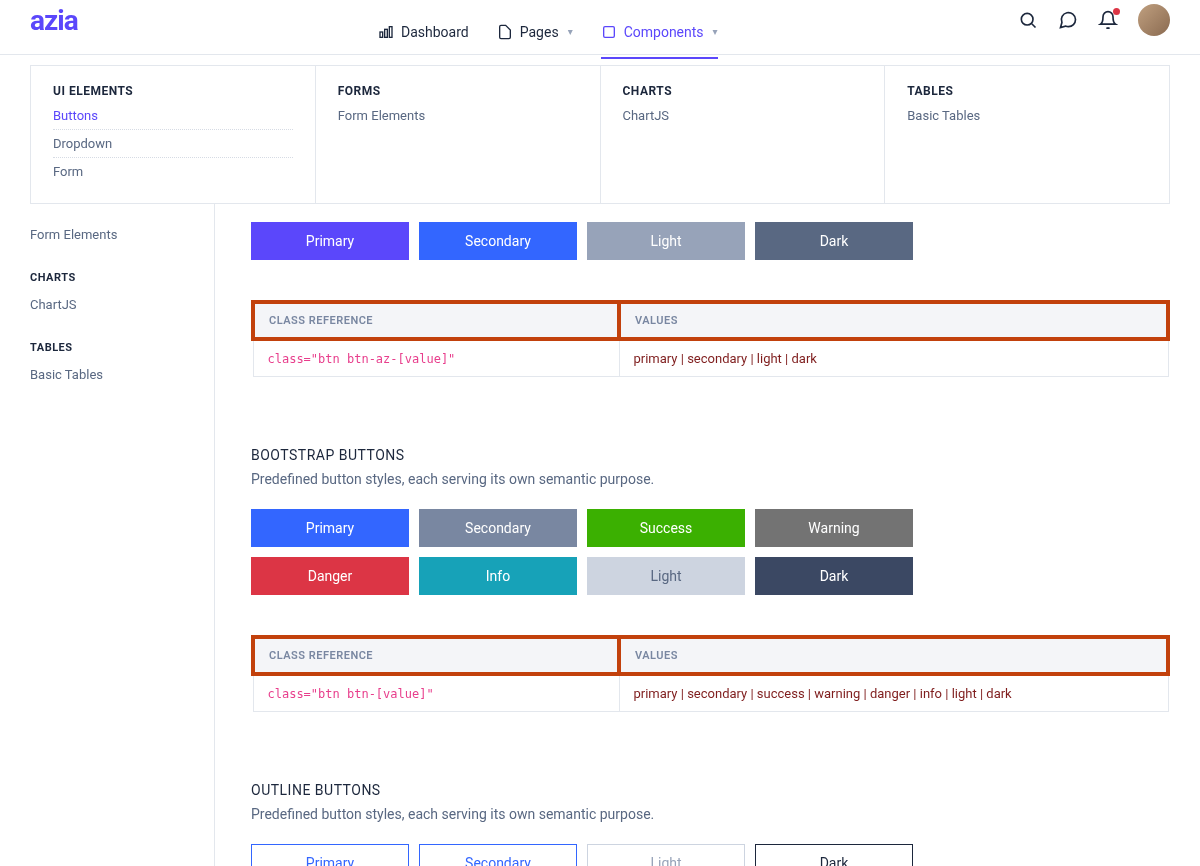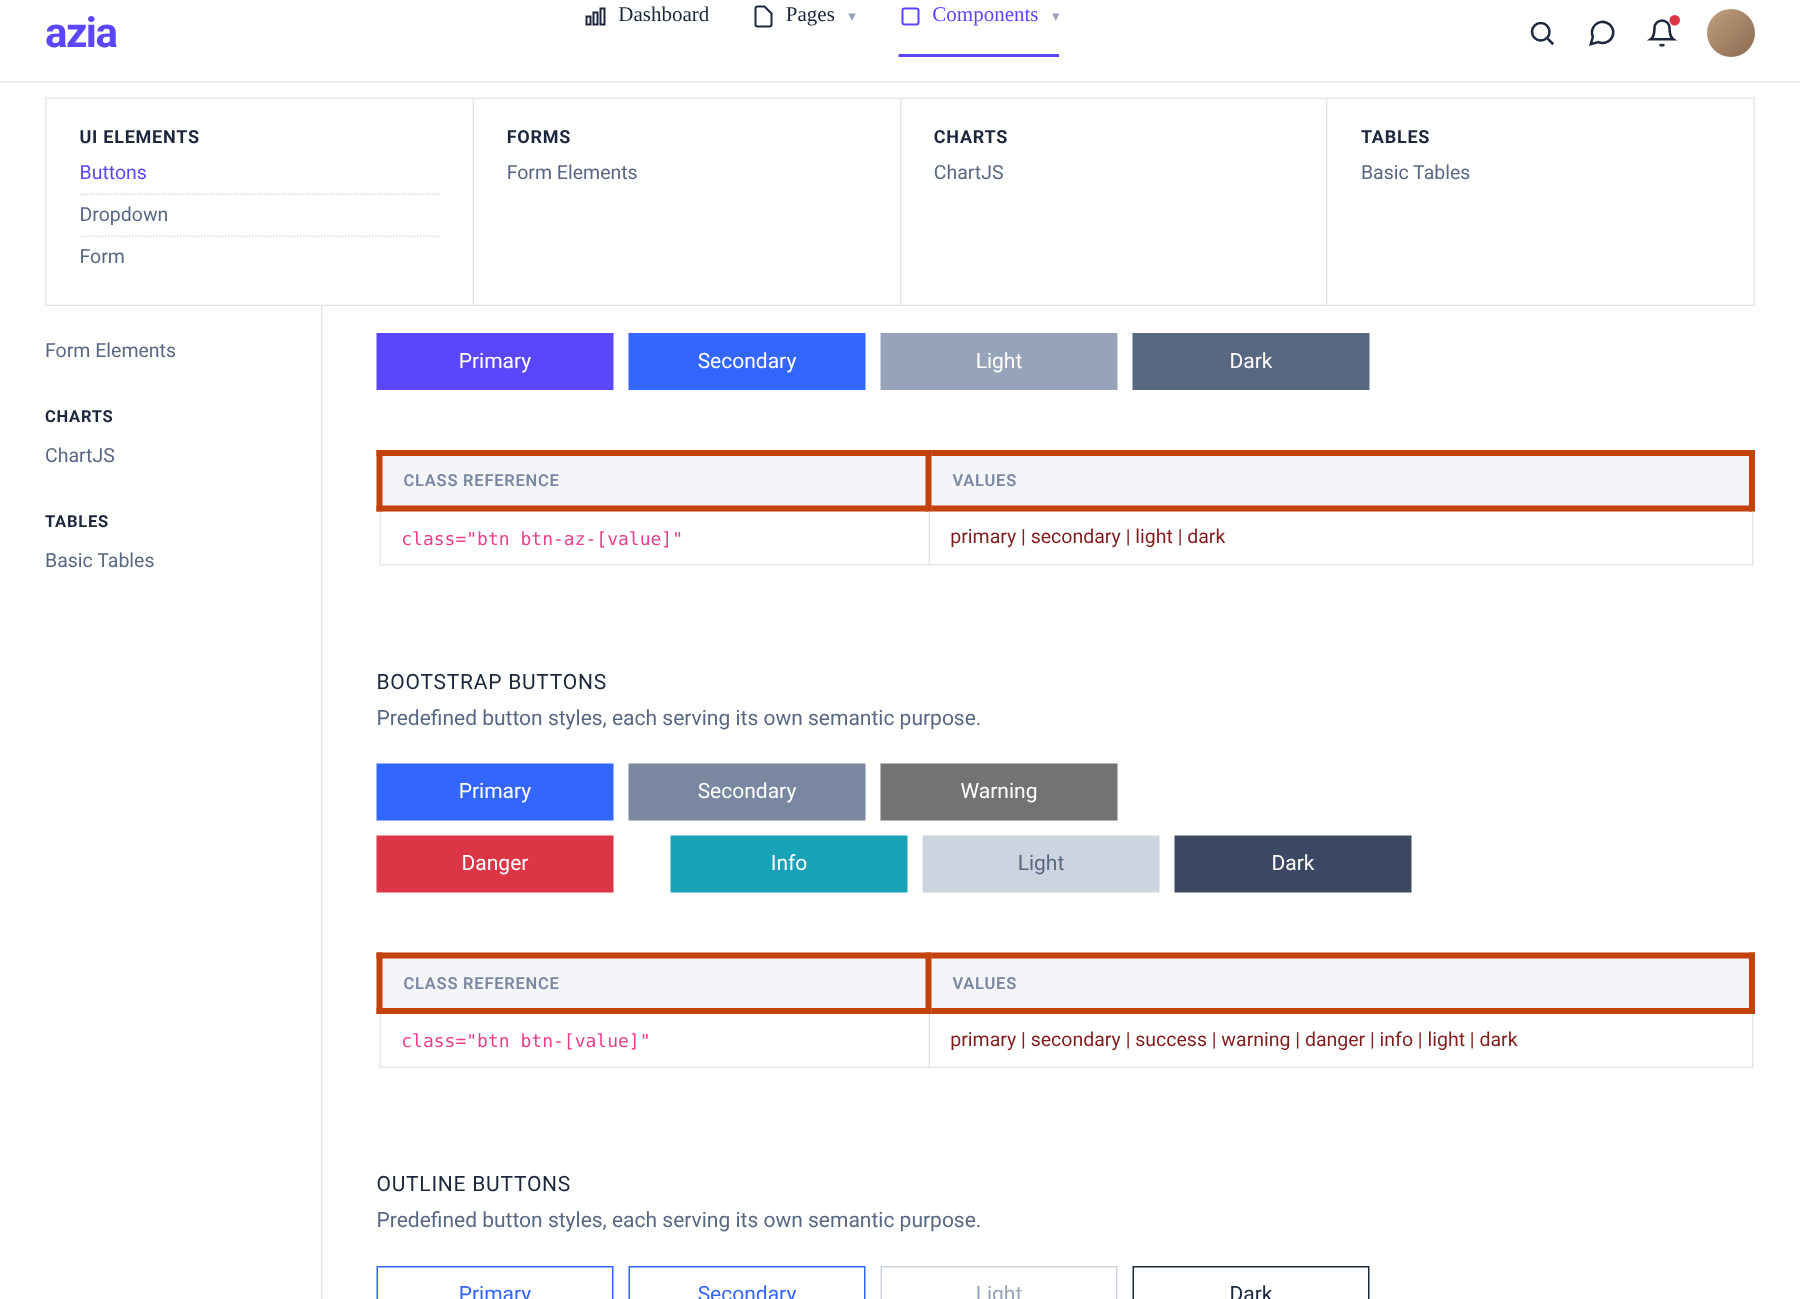--- a/index.html
+++ b/index.html
@@ -1,22 +1,22 @@
 <!DOCTYPE html>
 <html><head>
   <meta charset="utf-8">
   <style>
     * { margin: 0; padding: 0; box-sizing: border-box; }
     body { font-family: -apple-system, BlinkMacSystemFont, "Segoe UI", Roboto, sans-serif; color: #1c273c; background: #fff; }
     
     
-    .header { display: flex; align-items: flex-end; padding: 16px 30px; height: 55px; border-bottom: 1px solid #e3e7ed; }
+    .header { display: flex; align-items: flex-start; padding: 4px 30px; height: 55px; border-bottom: 1px solid #e3e7ed; }
     .logo { font-size: 28px; font-weight: 700; color: #5b47fb; letter-spacing: -1px; }
     .nav-main { display: flex; align-items: center; margin-left: auto; margin-right: auto; gap: 28px; }
-    .nav-item { display: flex; align-items: center; gap: 7px; color: #1c273c; cursor: pointer; font-size: 14px; position: relative; height: 55px; font-family: Liberation Serif, serif; }
+    .nav-item { display: flex; align-items: center; gap: 7px; color: #1c273c; cursor: pointer; font-size: 14px; position: relative; height: 55px; }
     .nav-item.active { color: #5b47fb; }
     .nav-item.active::after { content:""; position:absolute; bottom:0; left:0; right:0; height:2px; background:#5b47fb; }
     .nav-icon { width:16px; height:16px; display:inline-flex; align-items:center; justify-content:center; }
     .chev { font-size:10px; color:#97a3b9; margin-left:2px; }
     .header-right { display:flex; align-items:center; gap:20px; }
     .icon-btn { width:20px; height:20px; color:#1c273c; cursor:pointer; display:flex; align-items:center; justify-content:center; position:relative; }
     .notif-dot { position:absolute; top:-2px; right:-2px; width:7px; height:7px; background:#dc3545; border-radius:50%; }
     .avatar { width:32px; height:32px; border-radius:50%; background: linear-gradient(135deg, #c0a080, #8a6a50); cursor:pointer; }
 
     
@@ -41,21 +41,21 @@
     .btn { min-width:158px; padding:10px 0; text-align:center; font-size:14px; cursor:pointer; border:1px solid transparent; color:#fff; }
     .btn-az-primary { background:#5b47fb; }
     .btn-az-secondary { background:#3366ff; }
     .btn-az-light { background:#97a3b9; color:#fff; }
     .btn-az-dark { background:#596882; }
     .btn-primary { background:#3366ff; }
     .btn-secondary { background:#7987a1; }
     .btn-success { background:#3bb001; }
     .btn-warning { background:#737373; color:#fff; }
     .btn-danger { background:#dc3545; }
-    .btn-info { background:#17a2b8;margin-left:28px; }
+    .btn-info { background:#17a2b8; }
     .btn-light { background:#cdd4e0; color:#596882; }
     .btn-dark { background:#3b4863; }
     .btn-outline { background:#fff; }
     .btn-outline.o-primary { border-color:#3366ff; color:#3366ff; }
     .btn-outline.o-secondary { border-color:#3366ff; color:#3366ff; }
     .btn-outline.o-light { border-color:#cdd4e0; color:#97a3b9; }
     .btn-outline.o-dark { border-color:#1c273c; color:#1c273c; }
 
     
     .sec-title { font-size:14px; font-weight:400; letter-spacing:0.5px; color:#1c273c; text-transform:uppercase; margin-top:70px; }
@@ -177,20 +177,21 @@
         <td>primary | secondary | light | dark</td>
       </tr>
     </tbody>
       </table>
 
     <div class="sec-title">BOOTSTRAP BUTTONS</div>
     <div class="sec-desc">Predefined button styles, each serving its own semantic purpose.</div>
     <div class="btn-row">
       <div class="btn btn-primary">Primary</div>
       <div class="btn btn-secondary">Secondary</div>
+      <div class="btn btn-success">Success</div>
       <div class="btn btn-warning">Warning</div>
     </div>
     <div class="btn-row" style="margin-top:10px">
       <div class="btn btn-danger">Danger</div>
       <div class="btn btn-info">Info</div>
       <div class="btn btn-light">Light</div>
       <div class="btn btn-dark">Dark</div>
     </div>
 
     <table class="ref-table">

